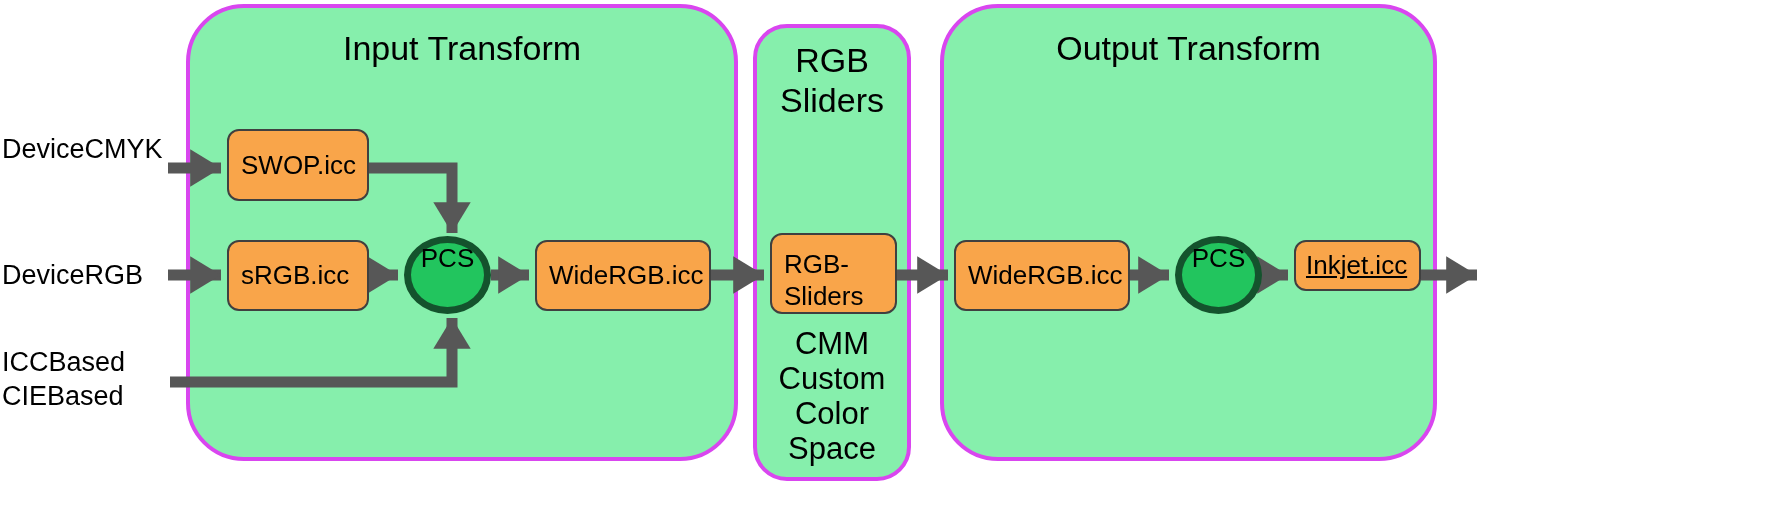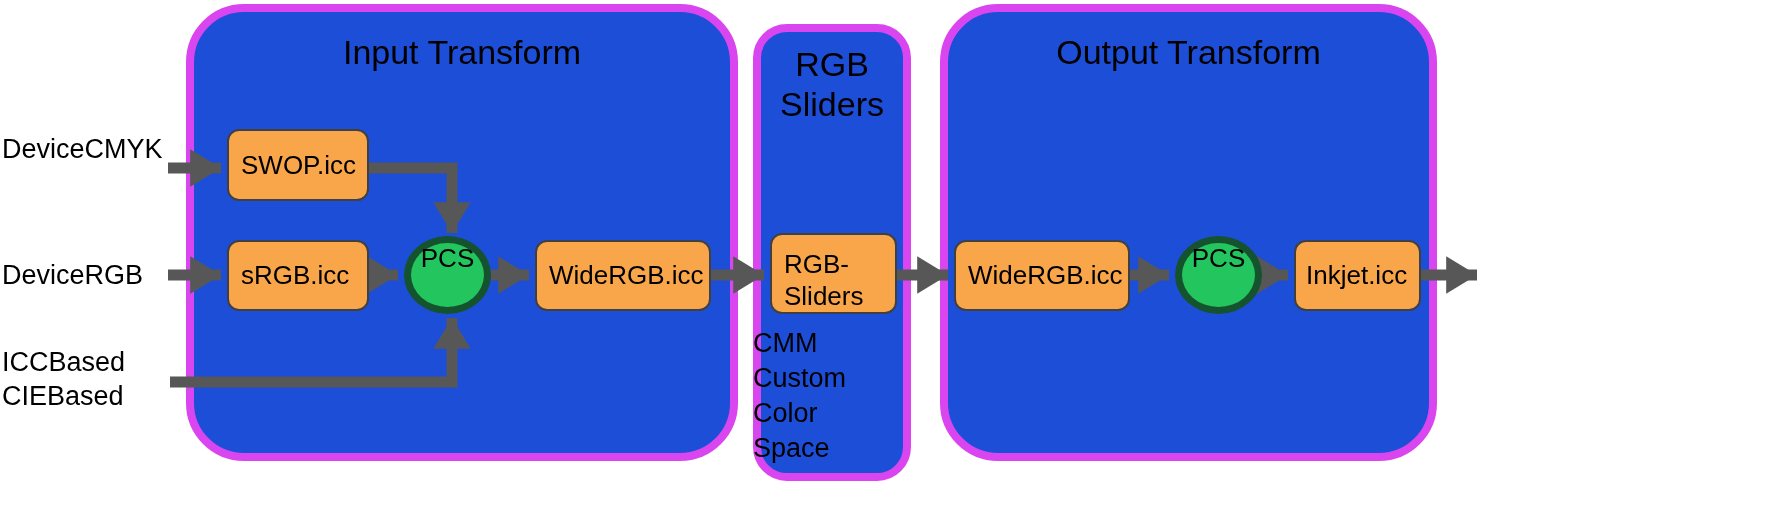--- a/index.html
+++ b/index.html
@@ -7,22 +7,22 @@
     position: relative;
     width: 1784px;
     height: 521px;
     background: #ffffff;
     font-family: "Liberation Sans", sans-serif;
     color: #000;
     overflow: hidden;
   }
   .container {
     position: absolute;
-    background: #1d4ed8;
-    border: 8px solid #d946ef;
+    background: #86efac;
+    border: 4px solid #d946ef;
     box-sizing: border-box;
   }
   .container-input  { left: 186px; top: 4px; width: 552px; height: 457px; border-radius: 58px; }
   .container-middle { left: 753px; top: 4px; width: 158px; height: 457px; border-radius: 34px; margin-top: 20px; }
   .container-output { left: 940px; top: 4px; width: 497px; height: 457px; border-radius: 58px; }
   .container-title {
     position: absolute;
     left: 0; top: 20px;
     width: 100%;
     text-align: center;
@@ -45,21 +45,21 @@
     padding-left: 12px;
     font-size: 26px;
   }
   .node-swop        { left: 227px;  top: 129px; width: 142px; height: 72px; }
   .node-srgb        { left: 227px;  top: 240px; width: 142px; height: 71px; }
   .node-widergb-in  { left: 535px;  top: 240px; width: 176px; height: 71px; }
   .node-rgbsliders  { left: 770px;  top: 233px; width: 127px; height: 81px;
                       flex-direction: column; align-items: flex-start; justify-content: flex-end;
                       line-height: 32px; }
   .node-widergb-out { left: 954px;  top: 240px; width: 176px; height: 71px; }
-  .node-inkjet      { left: 1294px; top: 240px; width: 127px; height: 71px; padding-left: 10px; }
+  .node-inkjet      { left: 1294px; top: 240px; width: 127px; height: 51px; padding-left: 10px; text-decoration: underline; }
 
   .pcs {
     position: absolute;
     background: #22c55e;
     border: 7px solid #14532d;
     border-radius: 50%;
     box-sizing: border-box;
     display: flex;
     align-items: flex-start;
     justify-content: center;
@@ -76,22 +76,22 @@
   .side-label span { display: block; }
   .label-cmyk-gray { left: 2px; top: 132px; }
   .label-rgb       { left: 2px; top: 258px; }
   .label-icc-cie   { left: 2px; top: 345px; }
   .label-output    { left: 1490px; top: 222px; }
 
   .middle-caption {
     position: absolute;
     left: 753px; top: 326px;
     width: 158px;
-    text-align: left;
-    font-size: 27px;
+    text-align: center;
+    font-size: 31px;
     line-height: 35px;
   }
   .middle-caption span { display: block; }
 </style>
 </head>
 <body>
 
 <div class="canvas">
 
   <div class="container container-input">

